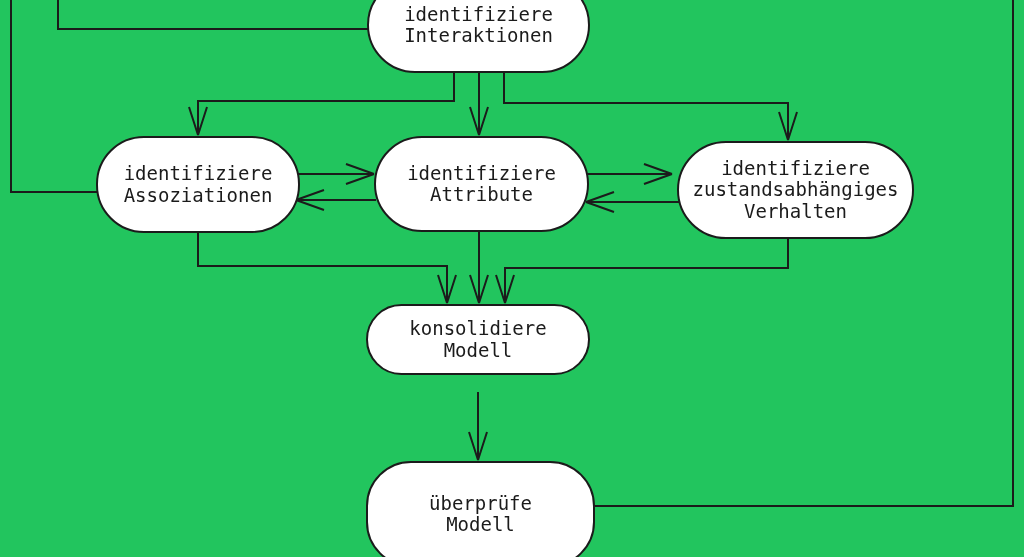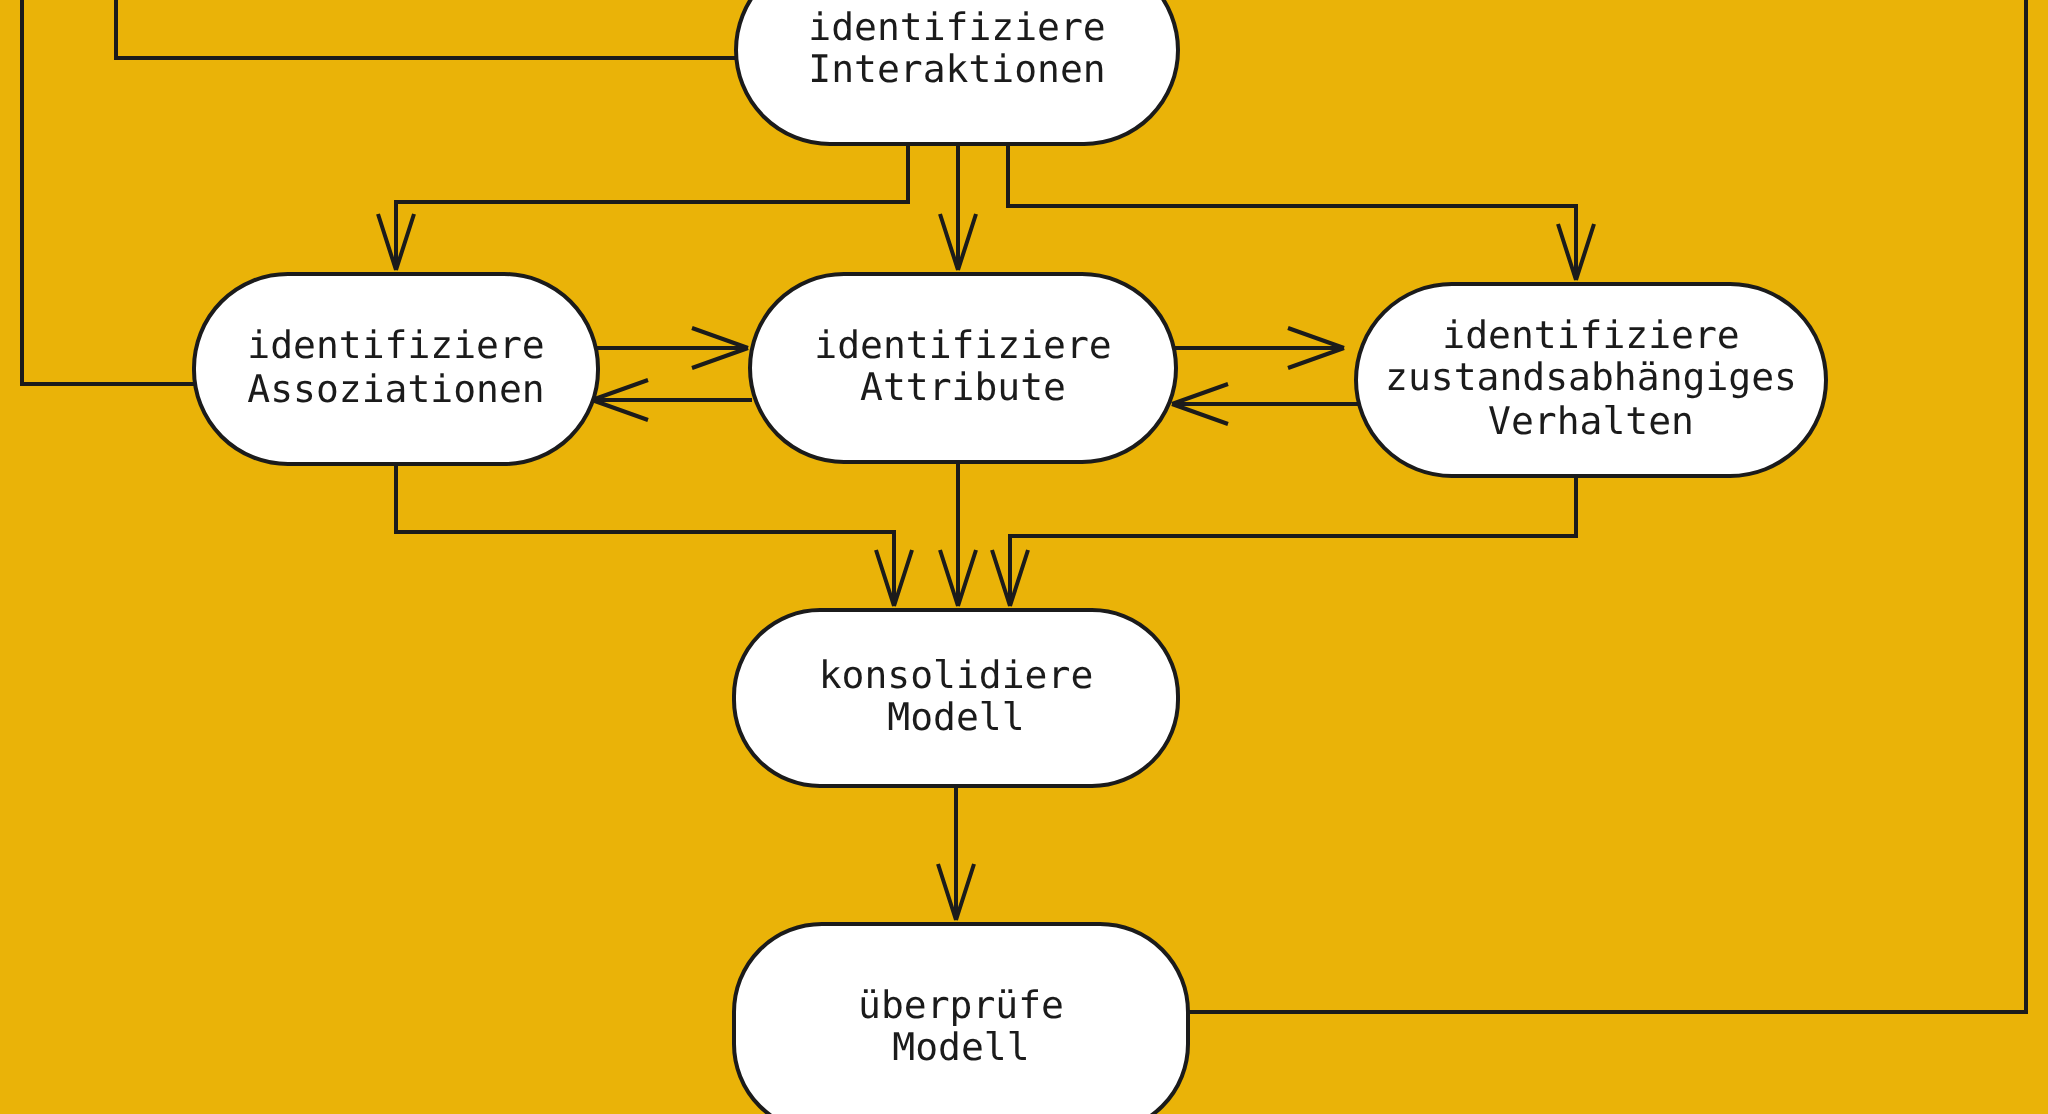--- a/index.html
+++ b/index.html
@@ -1,21 +1,21 @@
 <!DOCTYPE html>
 <html><head>
 <meta charset="utf-8">
 <style>
   html, body { margin: 0; padding: 0; background: #ffffff; }
   #canvas {
     position: relative;
     width: 1024px;
     height: 557px;
     overflow: hidden;
-    background: #eab308;
+    background: #22c55e;
     font-family: "DejaVu Sans Mono", "Liberation Mono", monospace;
   }
   #edges {
     position: absolute;
     left: 0; top: 0;
     z-index: 1;
   }
   #edges path {
     stroke: #1b1b1b;
     stroke-width: 2;
@@ -37,21 +37,21 @@
     font-size: 19px;
     line-height: 21.5px;
     color: #1b1b1b;
     letter-spacing: 0px;
   }
   
   #node-interaktionen { left: 367px; top: -23px;  width: 223px; height: 96px; border-radius: 48px; }
   #node-assoziationen { left: 96px;  top: 136px; width: 204px; height: 97px; border-radius: 48px; }
   #node-attribute     { left: 374px; top: 136px; width: 215px; height: 96px; border-radius: 48px; }
   #node-verhalten     { left: 677px; top: 141px; width: 237px; height: 98px; border-radius: 49px; }
-  #node-konsolidiere  { left: 366px; top: 304px; width: 224px; height: 90px; border-radius: 44px; }
+  #node-konsolidiere  { left: 366px; top: 304px; width: 224px; height: 71px; border-radius: 44px; }
   #node-ueberpruefe   { left: 366px; top: 461px; width: 229px; height: 106px; border-radius: 45px; }
 </style>
 </head>
 <body>
 
 <div id="canvas">
 
   <svg id="edges" width="1024" height="557" viewBox="0 0 1024 557">
 
     <g>

